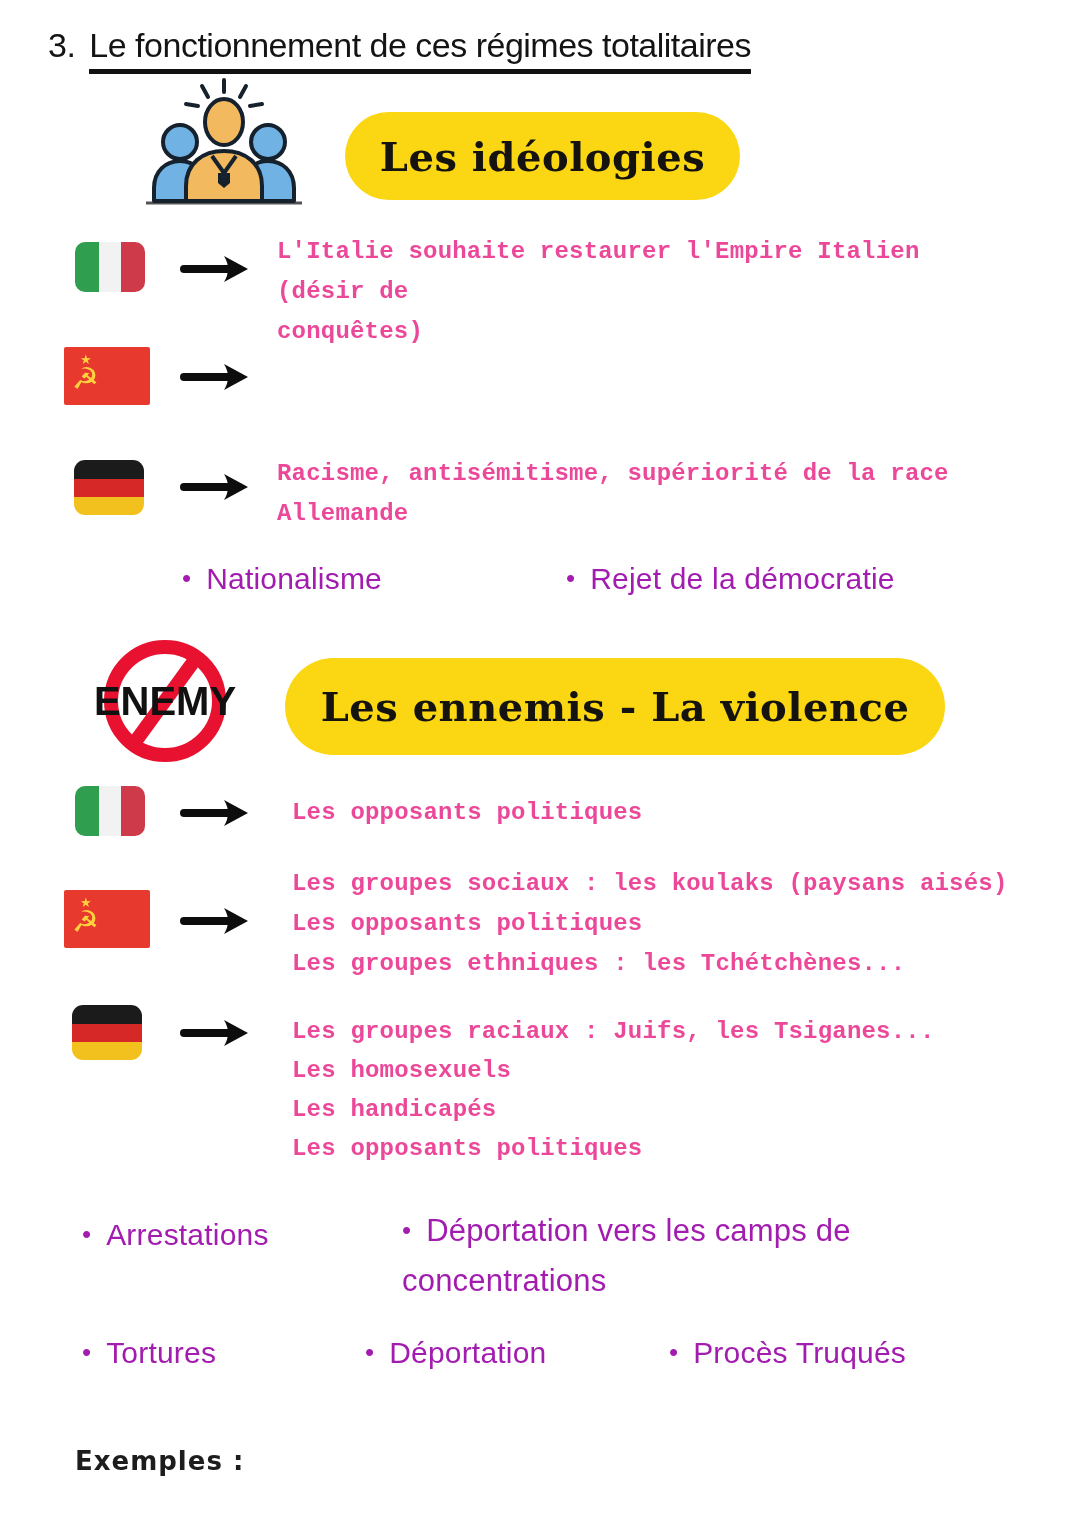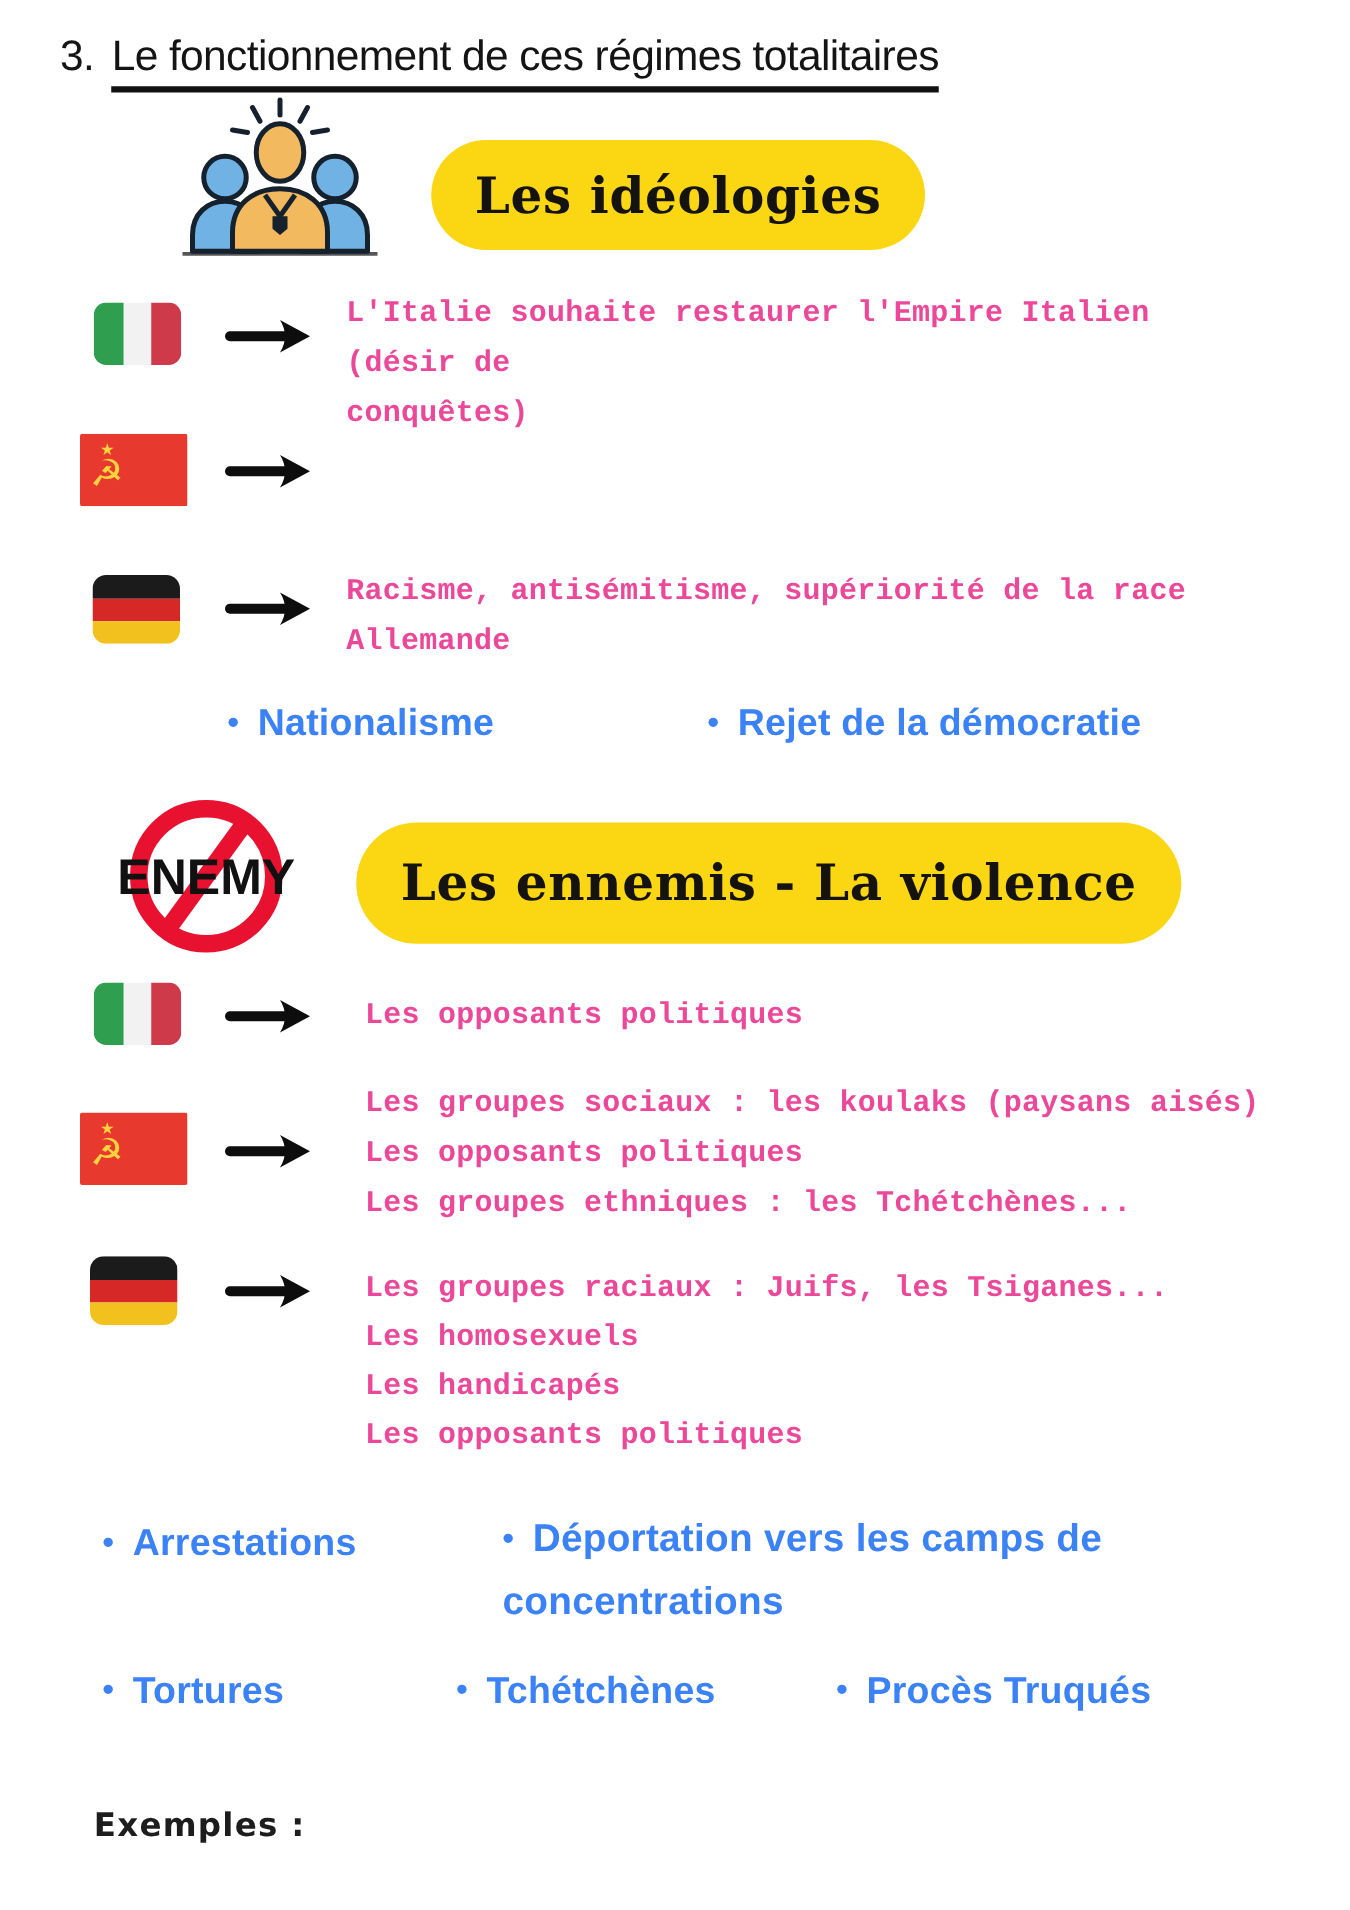--- a/index.html
+++ b/index.html
@@ -46,21 +46,21 @@
     color:#ec4899;
     white-space:pre-line;
     letter-spacing:0.2px;
   }
   .lh40{line-height:40px;}
   .lh42{line-height:42px;}
   .lh39{line-height:39px;}
 
   
   .bullet{
-    font-size:30px;font-weight:700;color:#3b82f6;
+    font-size:30px;font-weight:400;color:#a21caf;
     white-space:pre-line;letter-spacing:0.2px;
   }
   .bullet::before{content:"\2022\00a0\00a0";font-size:26px;vertical-align:2px;}
   .bullet.big{font-size:31px;line-height:50px;}
 
   .footer-label{
     font-family:"DejaVu Sans", sans-serif;
     font-size:26px;font-weight:600;color:#1d1d1d;letter-spacing:1px;
   }
 
@@ -209,18 +209,18 @@
   </svg>
   <div class="abs rowtext lh39" style="left:292px;top:1012px;width:740px;">Les groupes raciaux : Juifs, les Tsiganes...
 Les homosexuels
 Les handicapés
 Les opposants politiques</div>
 
   <div class="abs bullet" style="left:82px;top:1218px;">Arrestations</div>
   <div class="abs bullet big" style="left:402px;top:1205px;width:560px;">Déportation vers les camps de
 concentrations</div>
   <div class="abs bullet" style="left:82px;top:1336px;">Tortures</div>
-  <div class="abs bullet" style="left:365px;top:1336px;">Tchétchènes</div>
+  <div class="abs bullet" style="left:365px;top:1336px;">Déportation</div>
   <div class="abs bullet" style="left:669px;top:1336px;">Procès Truqués</div>
 
   <div class="abs footer-label" style="left:75px;top:1446px;">Exemples :</div>
 
 </div>
 
 </body></html>

